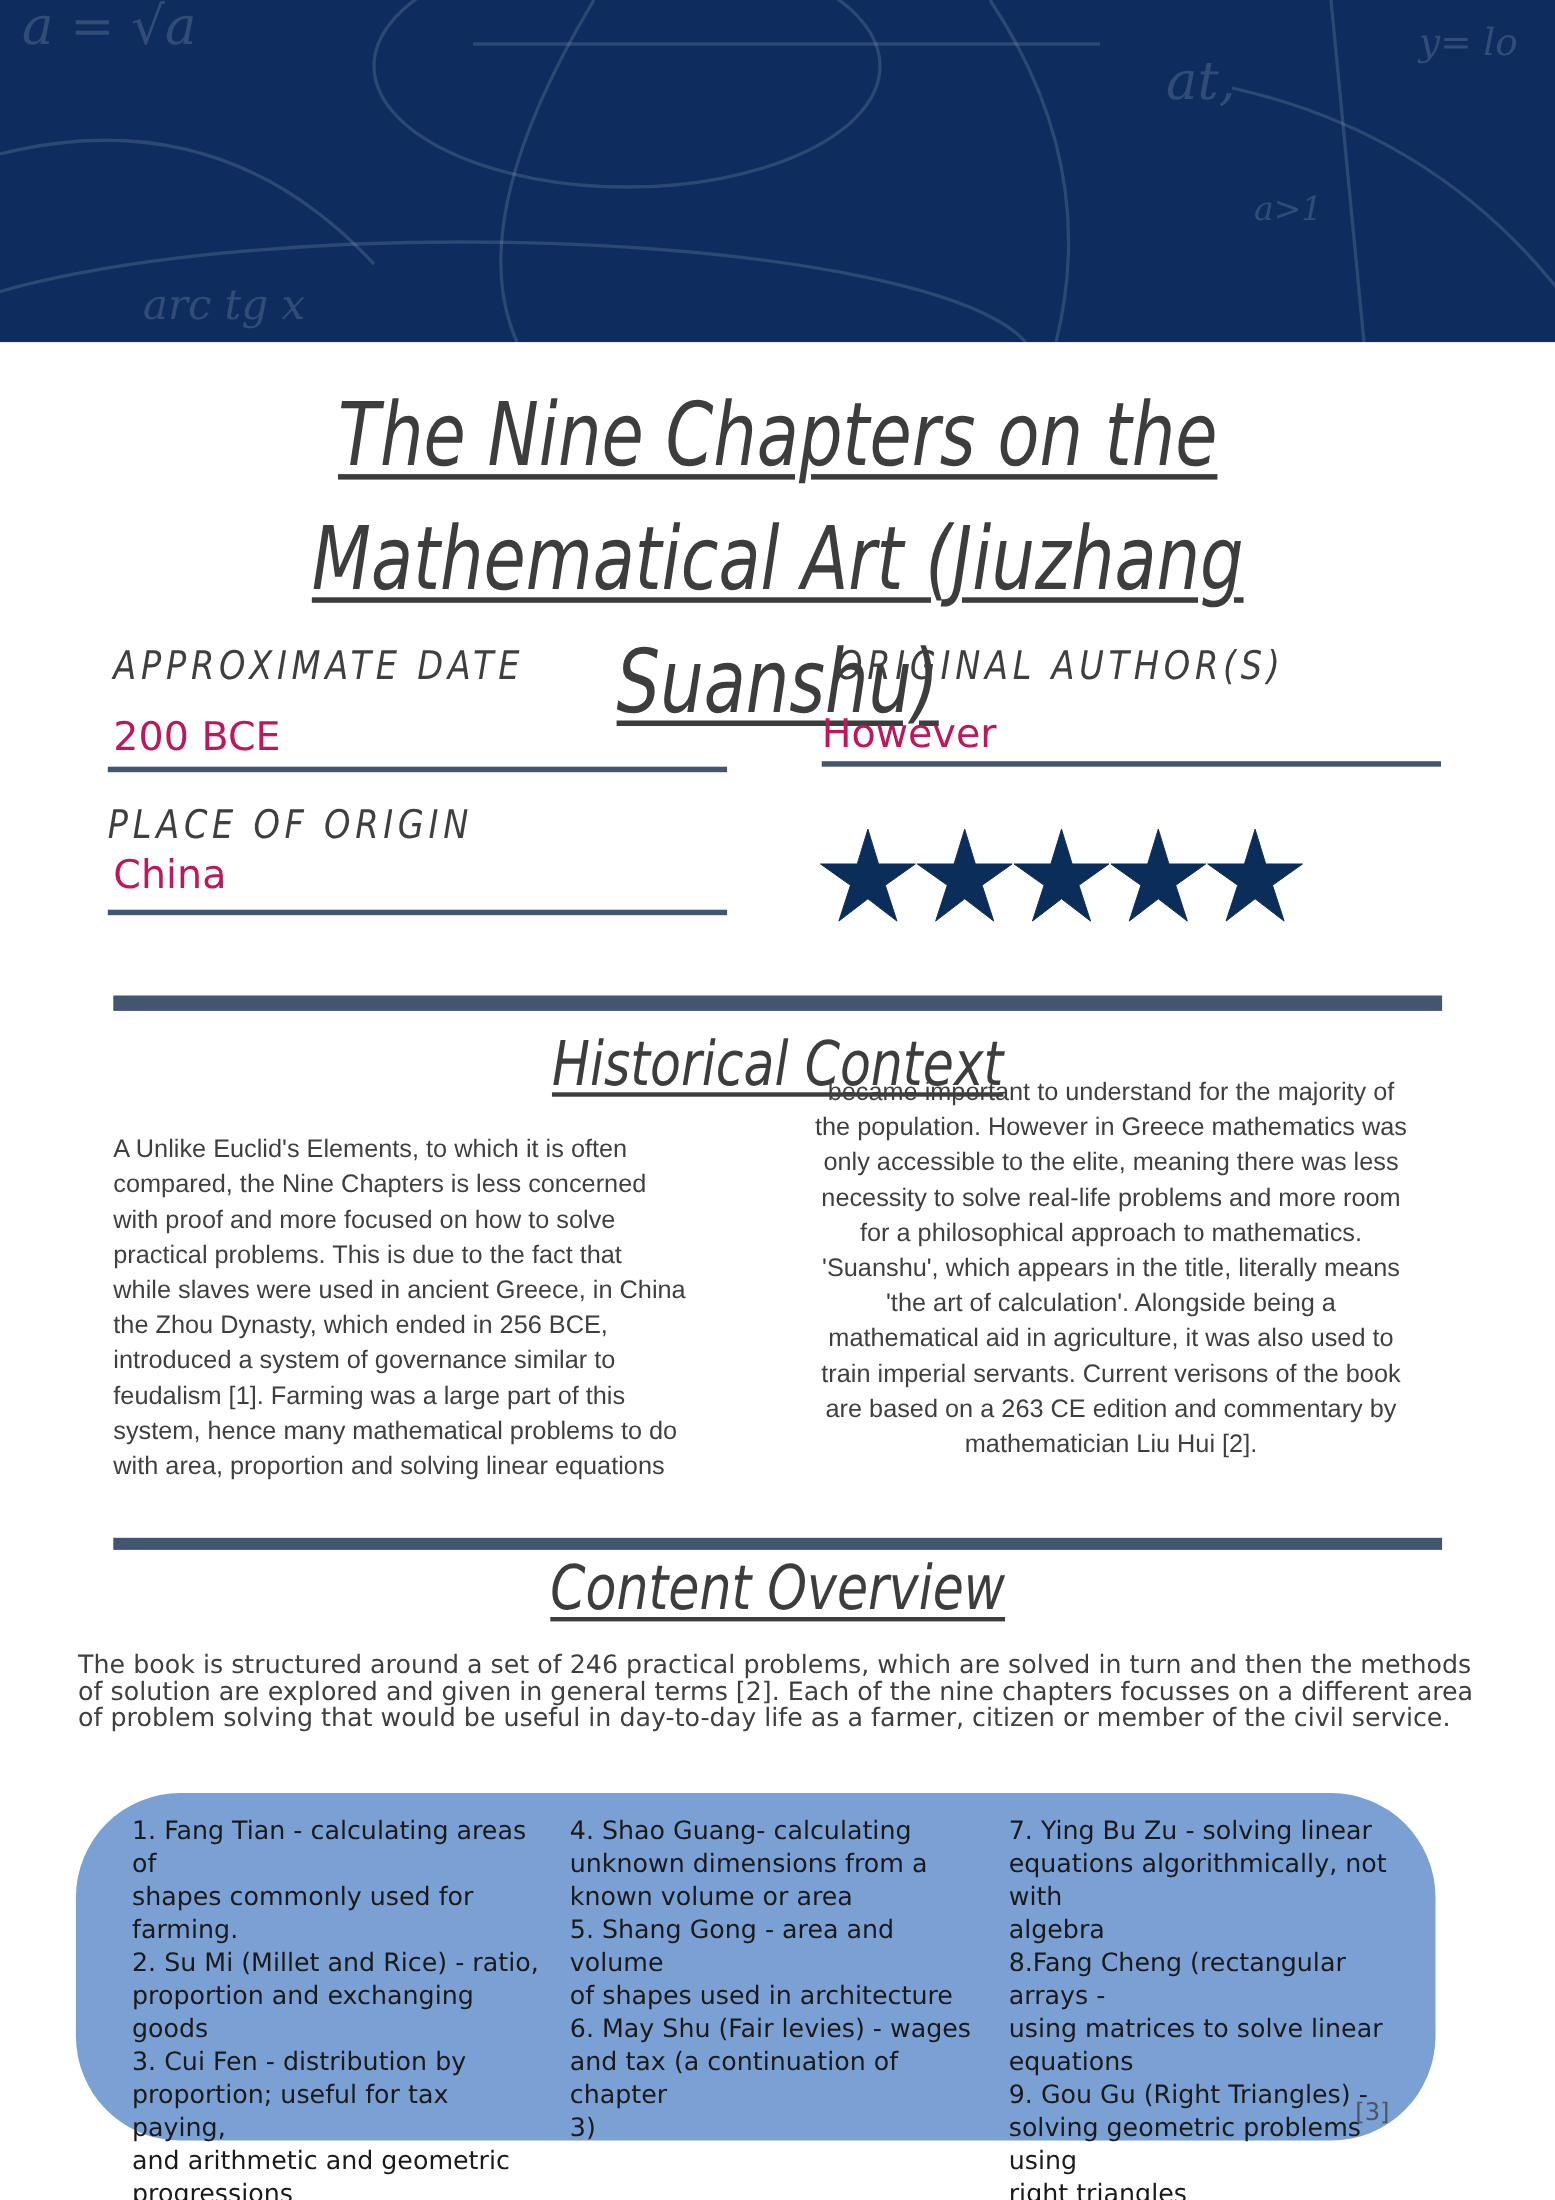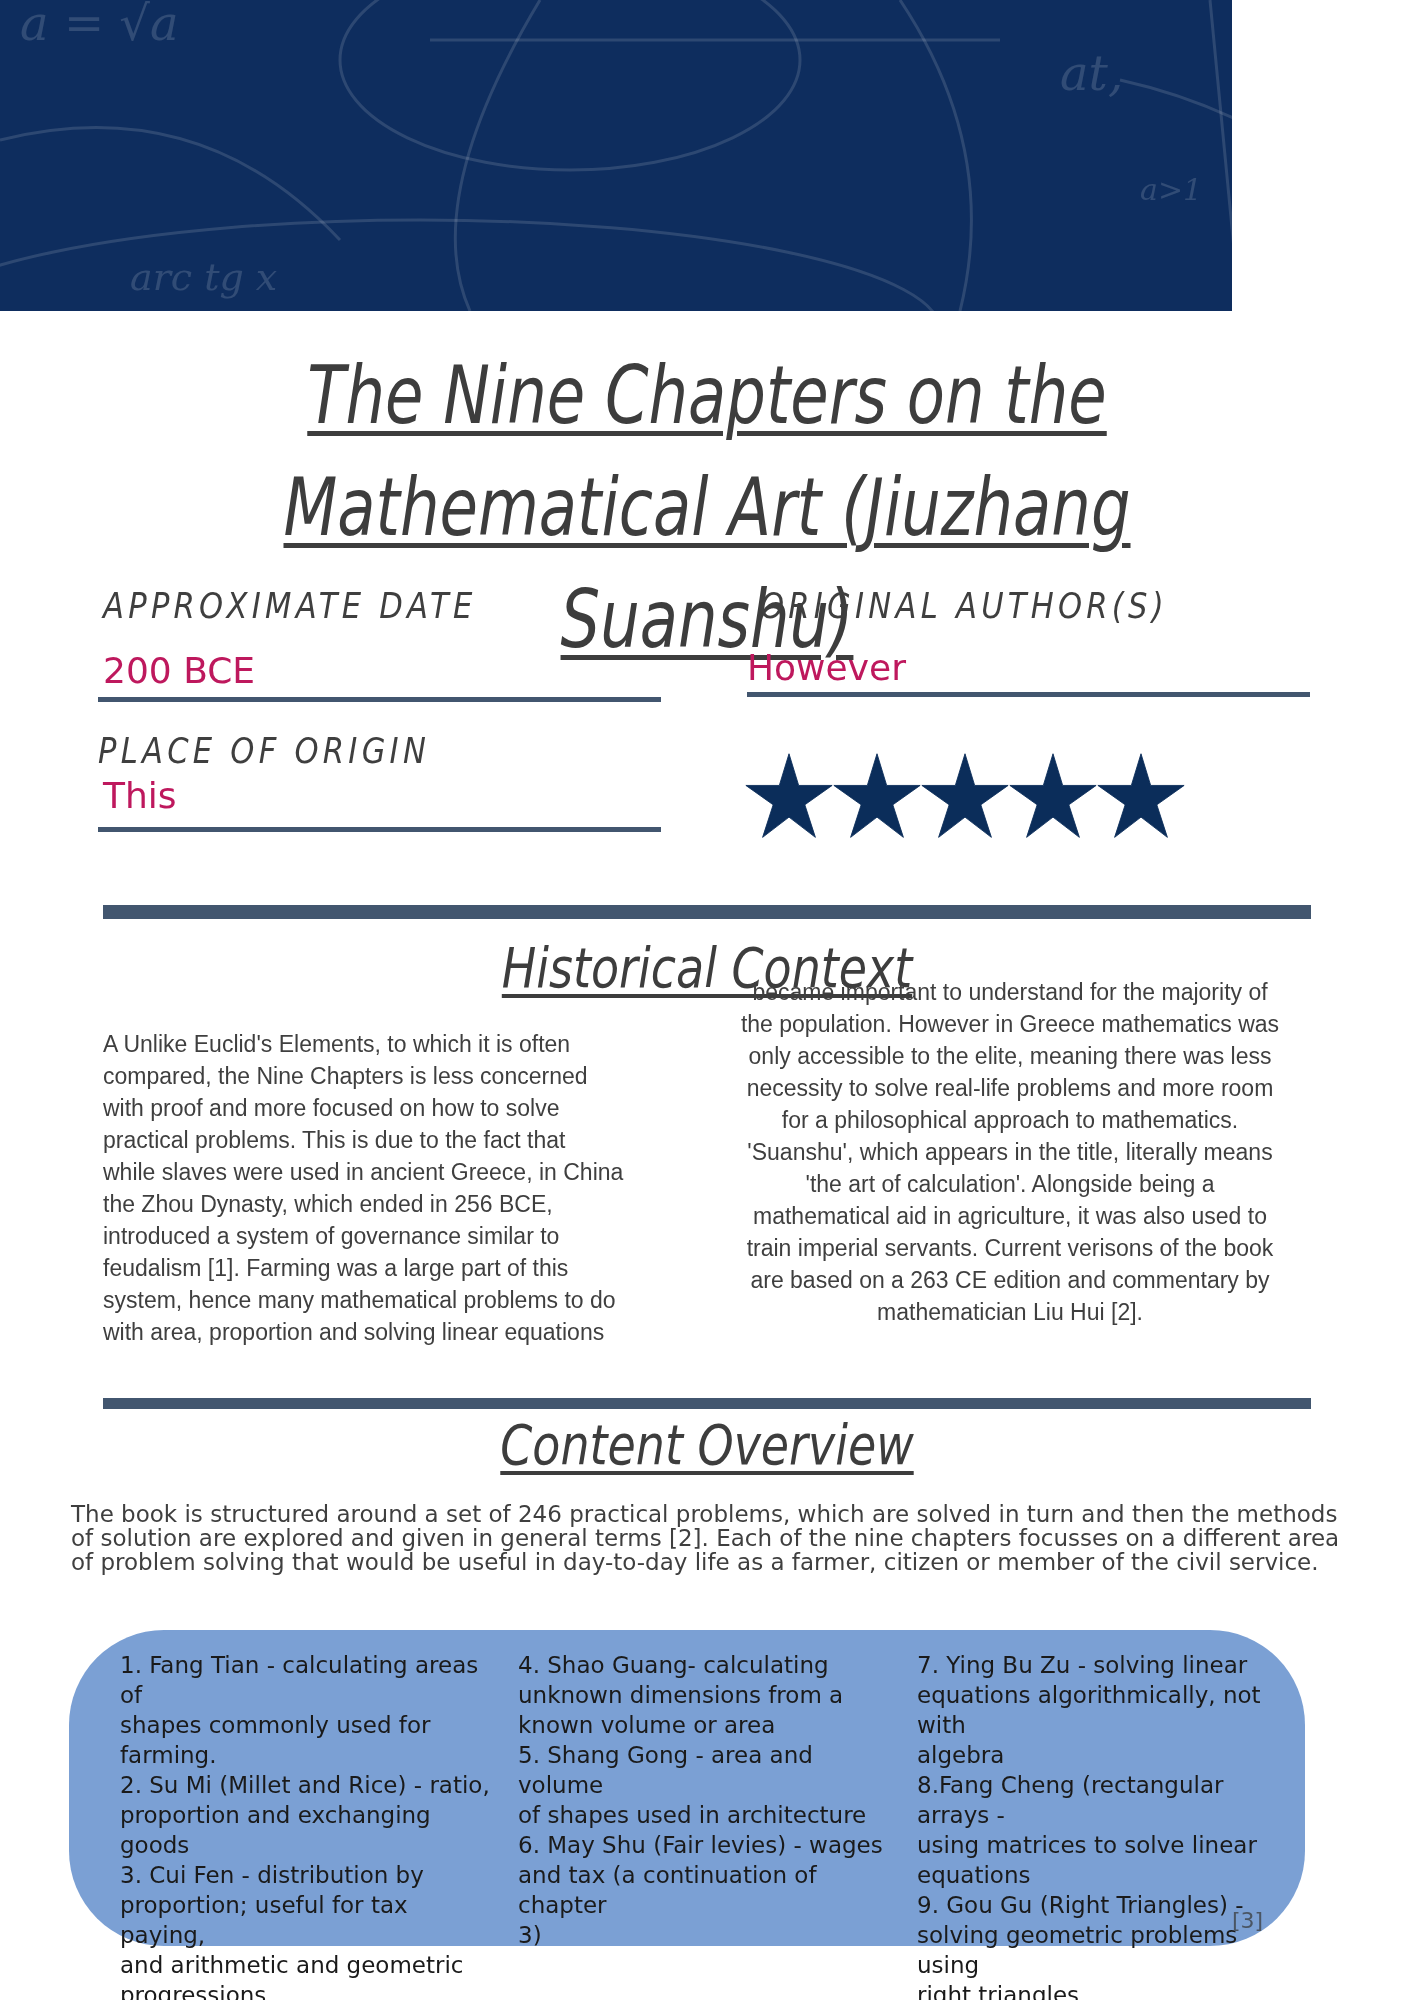--- a/index.html
+++ b/index.html
@@ -1,17 +1,17 @@
 <!DOCTYPE html>
 <html><head>
 <meta charset="utf-8">
 <style>
   html, body { margin: 0; padding: 0; }
   body { width: 1414px; height: 2000px; position: relative; background: #ffffff; overflow: hidden; font-family: "Liberation Sans", sans-serif; color: #3f3f3f; }
-  .banner { position: absolute; left: 0; top: 0; width: 1232px; height: 311px; background: #0e2d5e; overflow: hidden; }
+  .banner { position: absolute; left: 0; top: 0; width: 1414px; height: 311px; background: #0e2d5e; overflow: hidden; }
   .banner svg { position: absolute; left: 0; top: 0; }
   .banner-title { position: absolute; left: 0; top: 40px; width: 1414px; text-align: center; color: #ffffff; font-family: "DejaVu Sans", sans-serif; font-size: 178px; letter-spacing: 28px; line-height: 220px; font-weight: normal; }
   .main-title { position: absolute; left: 40px; top: 340px; width: 1334px; text-align: center; font-family: "DejaVu Sans", sans-serif; font-style: italic; font-weight: normal; font-size: 80px; line-height: 112px; color: #3d3d3d; text-decoration: underline; text-decoration-thickness: 5px; text-underline-offset: 8px; transform: scaleX(0.78); transform-origin: center top; }
   .label { position: absolute; font-family: "DejaVu Sans", sans-serif; font-style: italic; font-size: 36px; letter-spacing: 5px; color: #3f3f3f; transform: scaleX(0.85); transform-origin: left top; }
   .value { position: absolute; font-family: "DejaVu Sans", sans-serif; font-size: 36px; color: #be185d; }
   .rule { position: absolute; height: 5px; background: #42566f; }
   .stars { position: absolute; left: 745px; top: 752px; display: flex; gap: 0; }
   .star { width: 88px; height: 88px; }
   .divider { position: absolute; left: 103px; width: 1208px; height: 14px; background: #42566f; }
   .section-title { position: absolute; left: 0; width: 1414px; text-align: center; font-family: "DejaVu Sans", sans-serif; font-style: italic; font-size: 56px; color: #3d3d3d; text-decoration: underline; text-decoration-thickness: 4px; text-underline-offset: 7px; transform: scaleX(0.82); transform-origin: center top; }
@@ -53,21 +53,21 @@
 
 <div class="label" style="left:103px; top:585px;">APPROXIMATE DATE</div>
 <div class="value" style="left:103px; top:650px;">200 BCE</div>
 <div class="rule" style="left:98px; top:697px; width:563px;"></div>
 
 <div class="label" style="left:760px; top:585px;">ORIGINAL AUTHOR(S)</div>
 <div class="value" style="left:747px; top:647px;">However</div>
 <div class="rule" style="left:747px; top:692px; width:563px;"></div>
 
 <div class="label" style="left:98px; top:730px;">PLACE OF ORIGIN</div>
-<div class="value" style="left:103px; top:775px;">This</div>
+<div class="value" style="left:103px; top:775px;">China</div>
 <div class="rule" style="left:98px; top:827px; width:563px;"></div>
 
 <div class="stars" id="stars">
     <svg viewBox="0 0 100 100" class="star">
       <polygon points="50,2 61,38 99,38 68,60 80,97 50,74 20,97 32,60 1,38 39,38" fill="#0b2d5a" stroke="#0b2d5a"></polygon>
     </svg>
     <svg viewBox="0 0 100 100" class="star">
       <polygon points="50,2 61,38 99,38 68,60 80,97 50,74 20,97 32,60 1,38 39,38" fill="#0b2d5a" stroke="#0b2d5a"></polygon>
     </svg>
     <svg viewBox="0 0 100 100" class="star">

